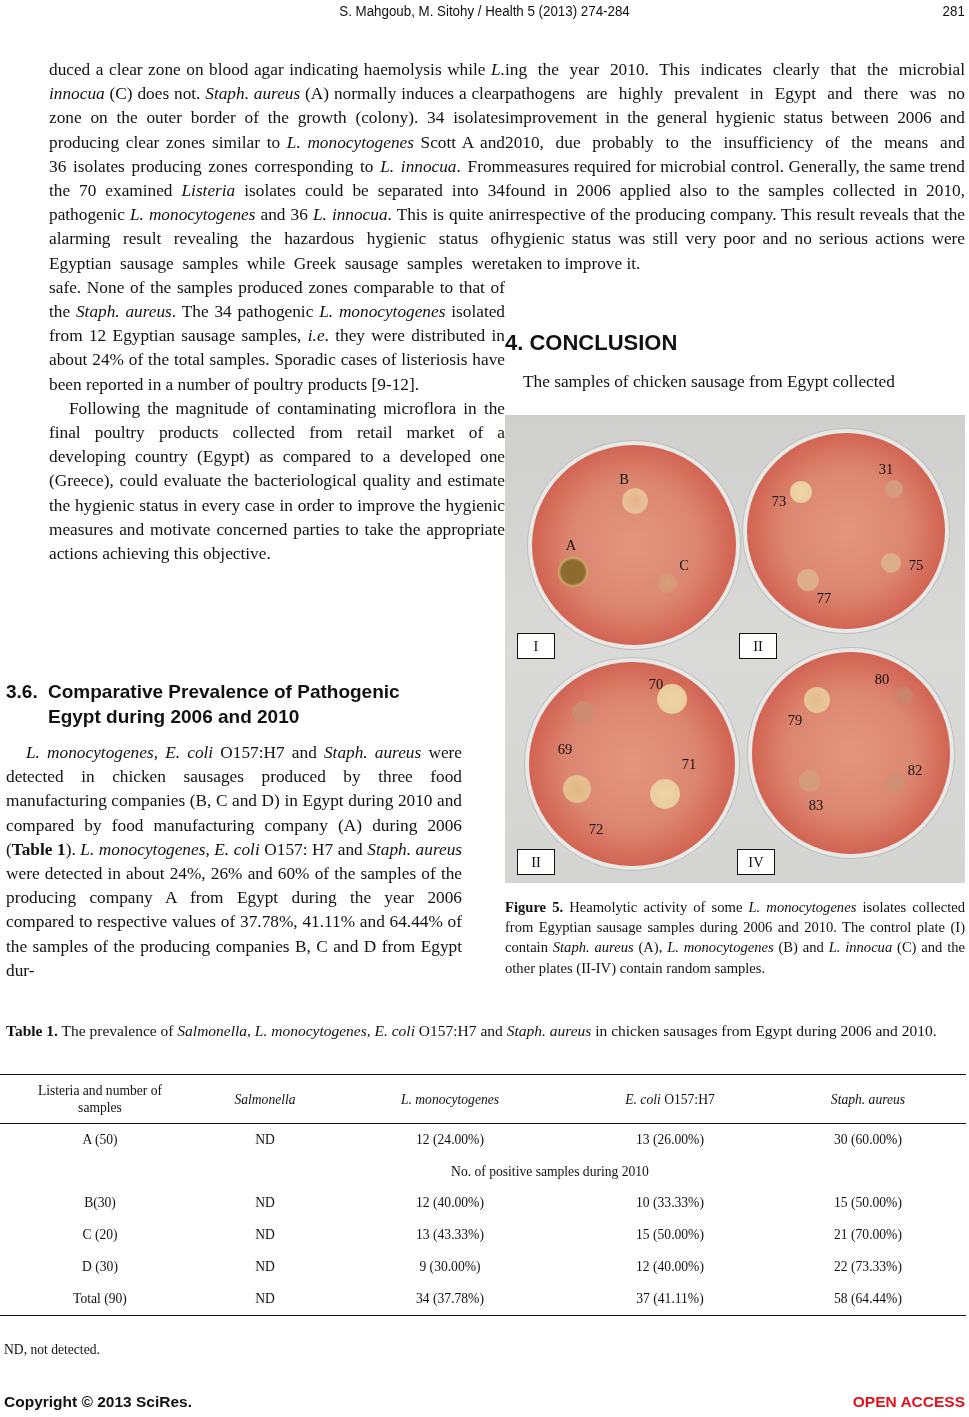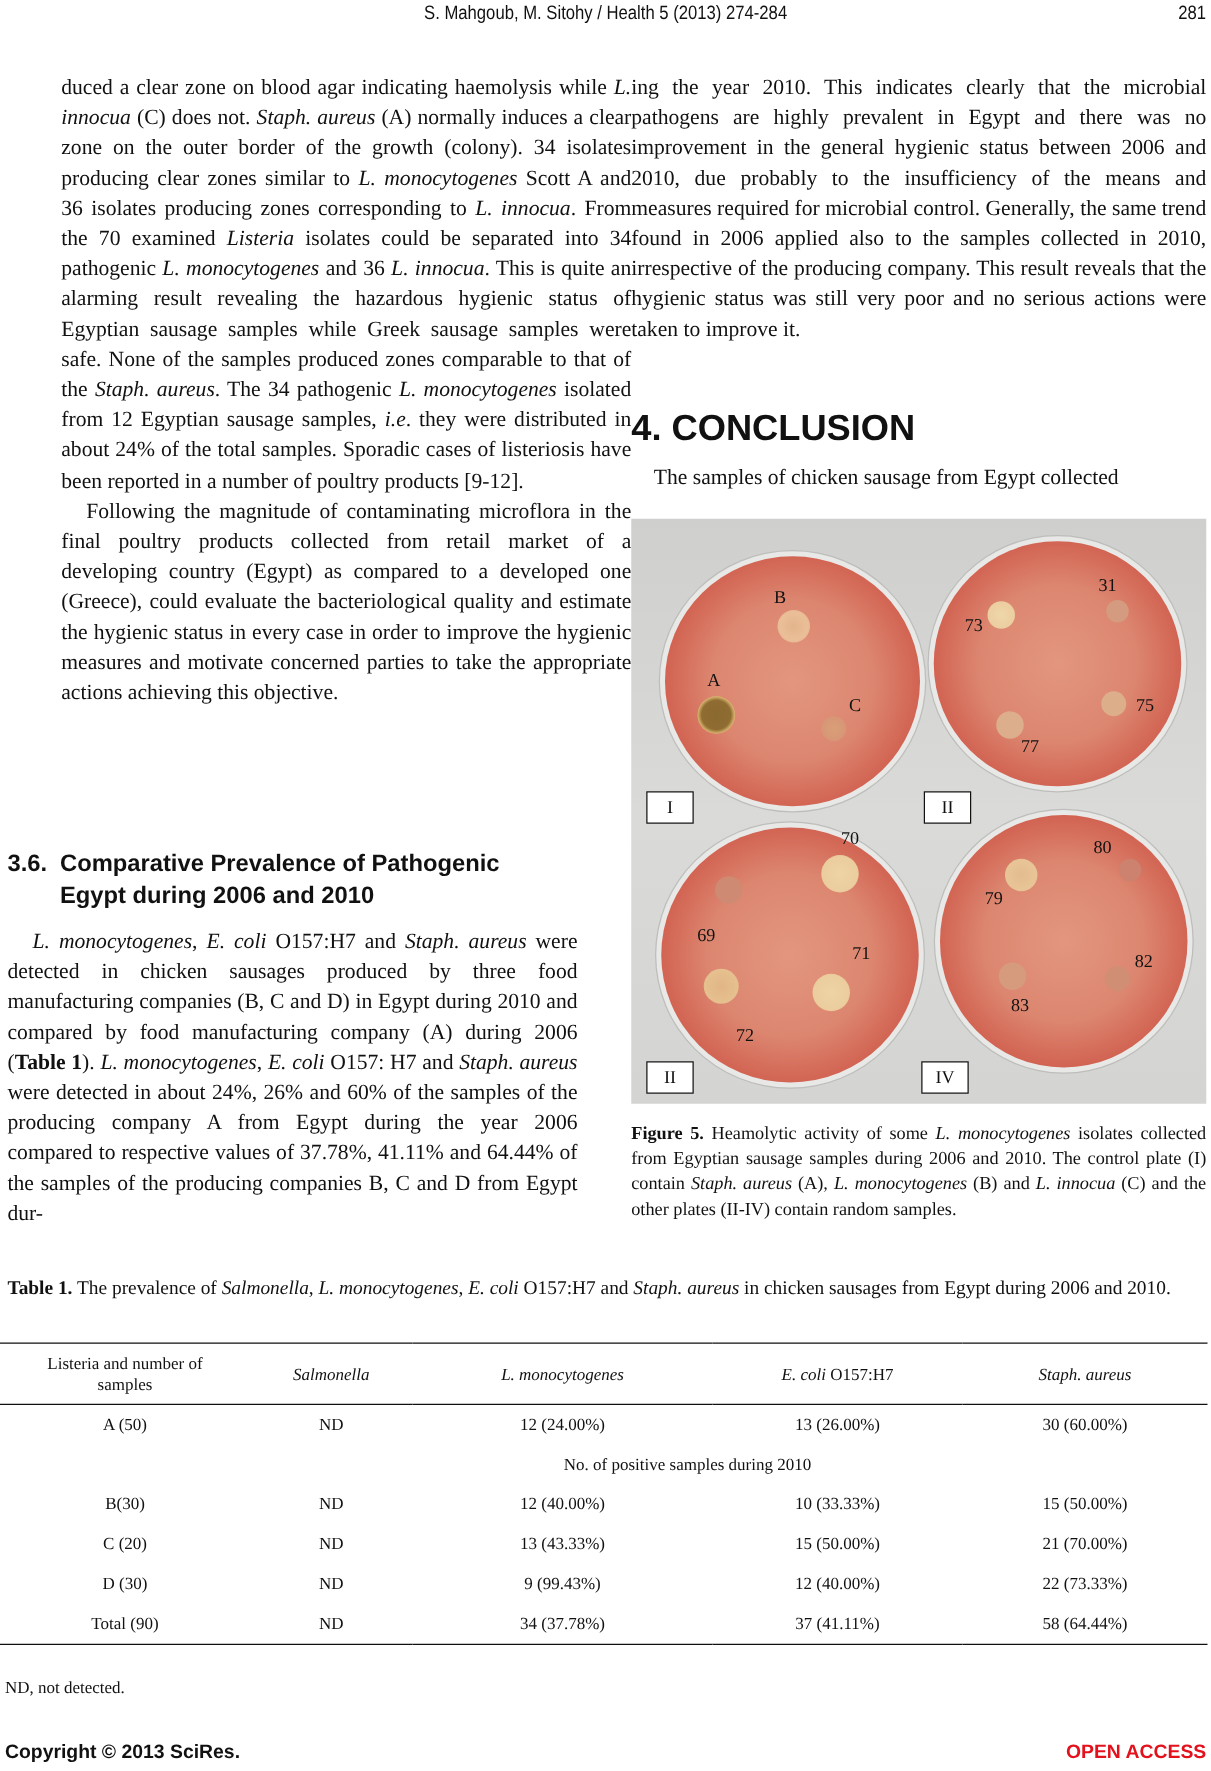--- a/index.html
+++ b/index.html
@@ -69,21 +69,21 @@
 </div>
 
 <div class="col serif" style="left:6px; top:741px; width:456px;">
   <p class="indent"><i>L. monocytogenes</i><span>, </span><i>E. coli</i><span> O157:H7 and </span><i>Staph. aureus</i><span> were detected in chicken sausages produced by three food manufacturing companies (B, C and D) in Egypt during 2010 and compared by food manufacturing company (A) during 2006 (</span><b>Table 1</b><span>). </span><i>L. monocytogenes</i><span>, </span><i>E. coli</i><span> O157: H7 and </span><i>Staph. aureus</i><span> were detected in about 24%, 26% and 60% of the samples of the producing company A from Egypt during the year 2006 compared to respective values of 37.78%, 41.11% and 64.44% of the samples of the producing companies B, C and D from Egypt dur-</span></p>
 </div>
 
 <div class="col col-right-top serif">
   <p><span>ing the year 2010. This indicates clearly that the microbial pathogens are highly prevalent in Egypt and there was no improvement in the general hygienic status between 2006 and 2010, due probably to the insufficiency of the means and measures required for microbial control. Generally, the same trend found in 2006 applied also to the samples collected in 2010, irrespective of the producing company. This result reveals that the hygienic status was still very poor and no serious actions were taken to improve it.</span></p>
 </div>
 
-<div class="h4 section-head" style="position:absolute; left:505px; top:331px; font-size:29px;">4. CONCLUSION</div>
+<div class="h4 section-head" style="position:absolute; left:505px; top:331px; font-size:22px;">4. CONCLUSION</div>
 
 <div class="col serif" style="left:505px; top:370px; width:460px;">
   <p class="indent" style="text-indent:18px;"><span>The samples of chicken sausage from Egypt collected</span></p>
 </div>
 
 <div class="figure">
   <div class="plate" style="left:23px; top:26px; width:212px; height:208px;">
     <div class="agar"></div>
     <div class="colony" style="left:45px; top:131px; width:30px; height:30px; background: radial-gradient(circle, #8b6a2f 0%, #8f6c31 55%, #d9b56f 70%, #e4b98a 100%);"></div>
     <div class="colony" style="left:107px; top:60px; width:26px; height:26px; background: radial-gradient(circle, #e4b48c 0%, #eabf98 60%, #e5a888 100%);"></div>
@@ -105,21 +105,21 @@
     <div class="plate-label" style="left:81px; top:169px;">77</div>
   </div>
 
   <div class="plate" style="left:20px; top:243px; width:214px; height:212px;">
     <div class="agar"></div>
     <div class="colony" style="left:58px; top:54px; width:22px; height:22px; background: #cf8a73;"></div>
     <div class="colony" style="left:147px; top:41px; width:30px; height:30px; background: radial-gradient(circle, #eed4a6 0%, #ebcd9e 65%, #e3b08e 100%);"></div>
     <div class="colony" style="left:140px; top:136px; width:30px; height:30px; background: radial-gradient(circle, #eed4a6 0%, #ebcd9e 65%, #e3b08e 100%);"></div>
     <div class="colony" style="left:52px; top:131px; width:28px; height:28px; background: radial-gradient(circle, #e1b587 0%, #e6c08f 65%, #e0a586 100%);"></div>
     <div class="plate-label" style="left:40px; top:91px;">69</div>
-    <div class="plate-label" style="left:131px; top:14px;margin-left:24px;">70</div>
+    <div class="plate-label" style="left:131px; top:26px;">70</div>
     <div class="plate-label" style="left:164px; top:106px;">71</div>
     <div class="plate-label" style="left:71px; top:171px;">72</div>
   </div>
 
   <div class="plate" style="left:243px; top:233px; width:206px; height:210px;">
     <div class="agar"></div>
     <div class="colony" style="left:69px; top:52px; width:26px; height:26px; background: radial-gradient(circle, #e3bb8f 0%, #e8c596 65%, #e1ac8b 100%);"></div>
     <div class="colony" style="left:156px; top:48px; width:18px; height:18px; background: #cc826f;"></div>
     <div class="colony" style="left:146px; top:135px; width:20px; height:20px; background: #d08e74;"></div>
     <div class="colony" style="left:62px; top:133px; width:22px; height:22px; background: #d69b7d;"></div>
@@ -180,21 +180,21 @@
         <tr class="data">
           <td>C (20)</td>
           <td>ND</td>
           <td>13 (43.33%)</td>
           <td>15 (50.00%)</td>
           <td>21 (70.00%)</td>
         </tr>
         <tr class="data">
           <td>D (30)</td>
           <td>ND</td>
-          <td>9 (99.43%)</td>
+          <td>9 (30.00%)</td>
           <td>12 (40.00%)</td>
           <td>22 (73.33%)</td>
         </tr>
         <tr class="data">
           <td>Total (90)</td>
           <td>ND</td>
           <td>34 (37.78%)</td>
           <td>37 (41.11%)</td>
           <td>58 (64.44%)</td>
         </tr>

